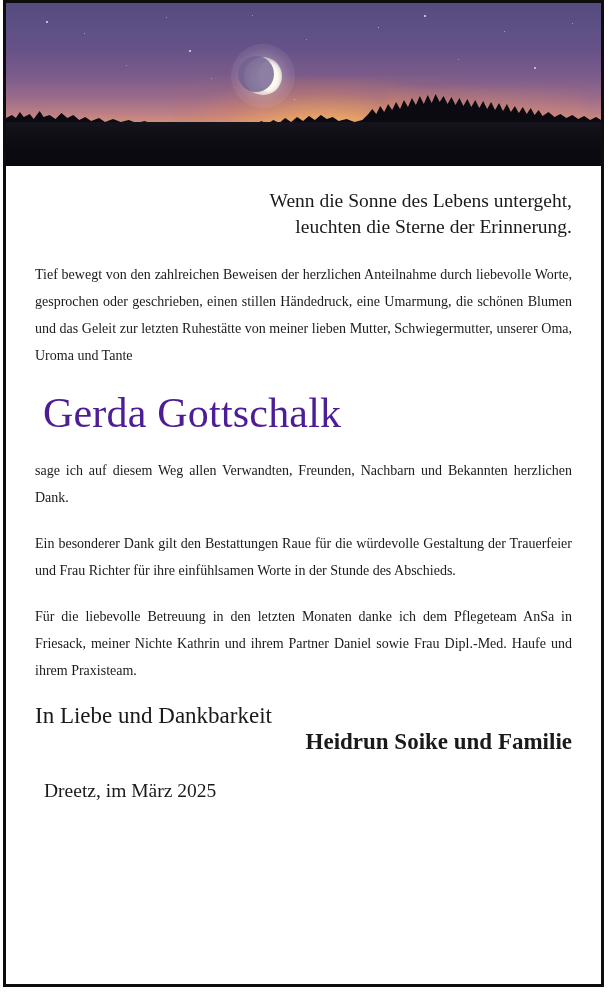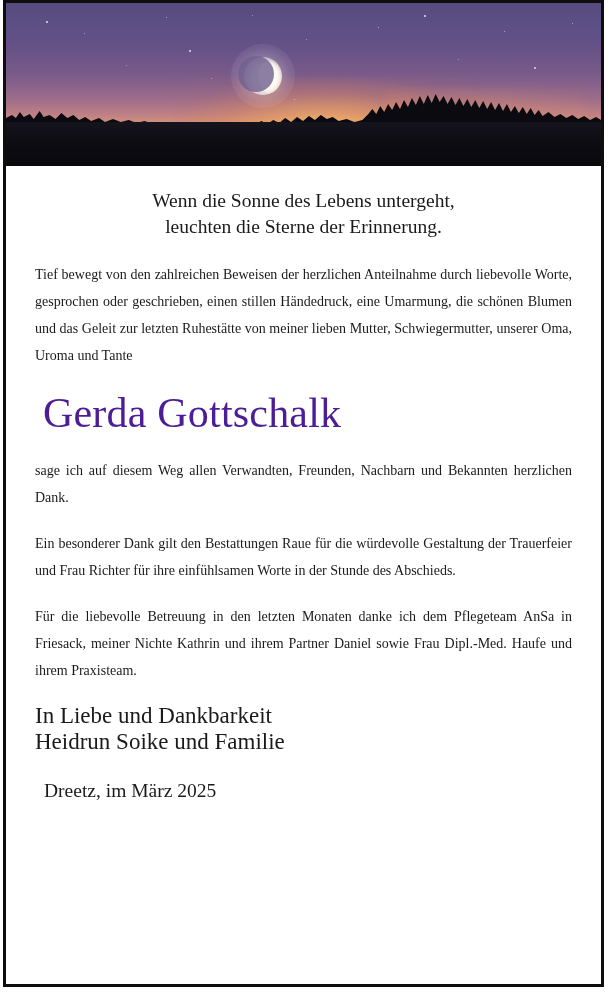--- a/index.html
+++ b/index.html
@@ -159,21 +159,21 @@
 
   
   .content {
     padding: 22px 29px 0 29px;
     color: #1a1a1a;
   }
   .verse {
     font-size: 19.5px;
     line-height: 26px;
     margin: 0 0 21px 0;
-    text-align: center;
+    text-align: right;
   }
   .para {
     font-size: 14px;
     line-height: 27px;
     margin: 0 0 19px 0;
     text-align: justify;
     text-justify: inter-word;
   }
   .deceased-name {
     font-size: 42px;
@@ -182,22 +182,23 @@
     letter-spacing: 0.2px;
     font-weight: 400;
     color: #4c1d95;
   }
   .closing {
     font-size: 23px;
     line-height: 26px;
     margin: 0 0 23px 0;
   }
   .closing .signature {
-    font-weight: 400;
+    font-weight: 700;
     display: block;
+    text-align: right;
   }
   .placedate {
     font-size: 19.5px;
     line-height: 26px;
     margin: 9px;
   }
 </style>
 </head>
 <body>
 

